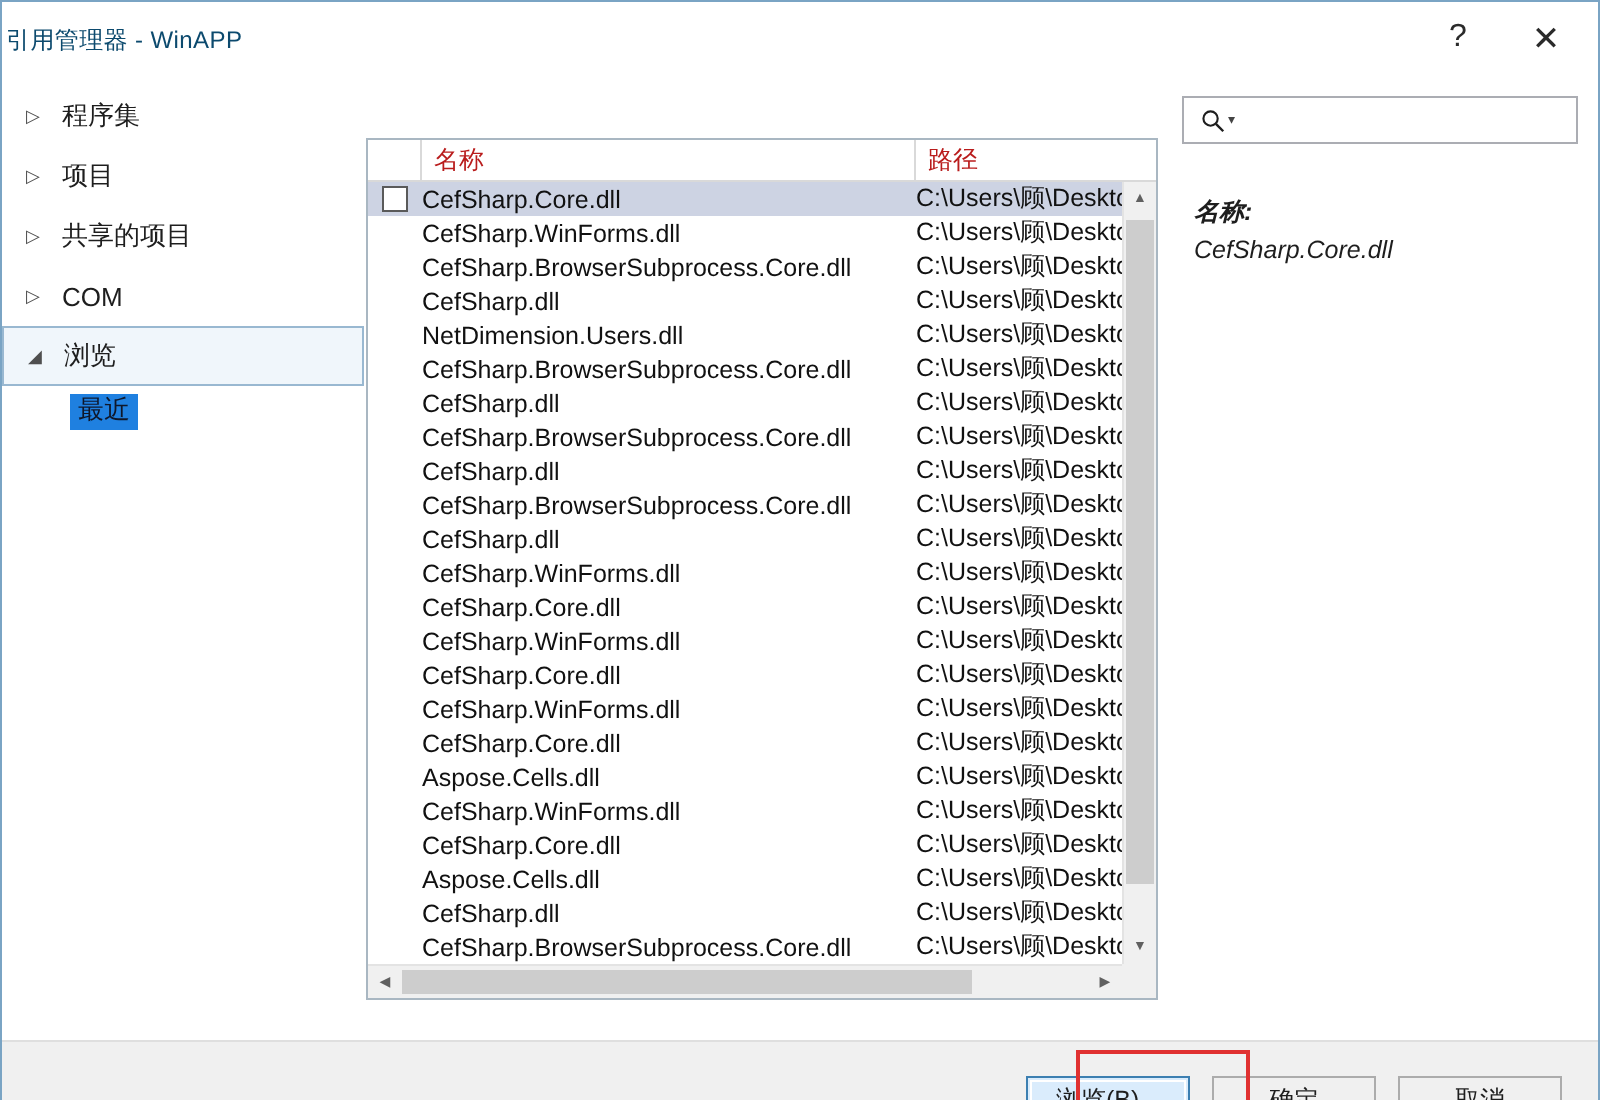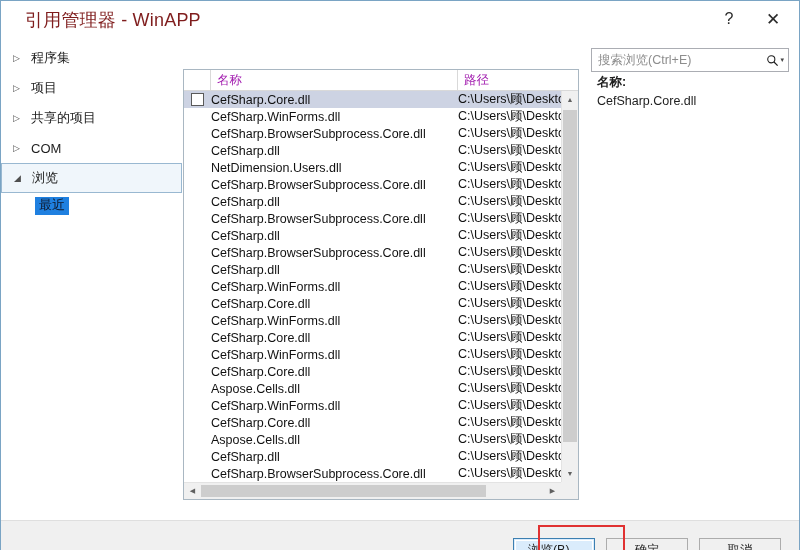--- a/index.html
+++ b/index.html
@@ -23,23 +23,23 @@
   
   #titlebar {
     height: 38px;
     background: #ffffff;
     display: flex;
     align-items: center;
     flex: 0 0 auto;
     position: relative;
   }
   #title-text {
-    margin-left: 24px;
-    font-size: 18px;
-    color: #7f1d1d;
+    margin-left: 2px;
+    font-size: 12px;
+    color: #0c4a6e;
     letter-spacing: .2px;
   }
   .tb-btn {
     width: 44px; height: 30px;
     display: flex; align-items: center; justify-content: center;
     font-size: 16px; color: #2b2b2b;
     cursor: default;
     background: transparent;
   }
   #tb-buttons {
@@ -122,21 +122,21 @@
   #list-header {
     display: flex;
     height: 21px;
     flex: 0 0 21px;
     background: #ffffff;
     border-bottom: 1px solid #d9d9d9;
     align-items: stretch;
   }
   .hdr-cell {
     font-size: 12.5px;
-    color: #a21caf;
+    color: #b91c1c;
     display: flex;
     align-items: center;
     padding-left: 6px;
     border-right: 1px solid #d9d9d9;
     background: #ffffff;
     cursor: default;
   }
   .hdr-spacer { flex: 0 0 27px; border-right: 1px solid #d9d9d9; }
   .hdr-name   { flex: 0 0 247px; }
   .hdr-path   { flex: 1 1 auto; border-right: 0; }
@@ -256,24 +256,25 @@
   #search-input::placeholder { color: #8d8d8d; }
   #search-icon {
     flex: 0 0 auto;
     display: flex; align-items: center;
     padding: 0 2px;
     cursor: default;
   }
   #search-caret { font-size: 7px; color: #444; margin-left: 1px; }
 
   #detail {
-    margin-top: 2px;
+    margin-top: 26px;
     padding-left: 6px;
     font-size: 12.5px;
     color: #1e1e1e;
+    font-style: italic;
   }
   #detail-label { font-weight: bold; margin-bottom: 3px; }
   #detail-value { color: #1e1e1e; }
 
   
   #footer {
     height: 60px;
     flex: 0 0 60px;
     background: #f0f0f0;
     border-top: 1px solid #dfdfdf;
@@ -502,21 +503,20 @@
             <div id="hscroll-thumb"></div>
           </div>
           <div class="sb-arrow">▶</div>
         </div>
         <div id="corner-box"></div>
       </div>
     </div>
 
     <div id="right">
       <div id="search-wrap">
-        <input id="search-input" type="text" placeholder="搜索浏览(Ctrl+E)" style="">
         <span id="search-icon">
           <svg width="13" height="13" viewBox="0 0 16 16" aria-hidden="true">
             <circle cx="6.5" cy="6.5" r="4.4" fill="none" stroke="#1e1e1e" stroke-width="1.3"></circle>
             <line x1="9.8" y1="9.8" x2="14.3" y2="14.3" stroke="#1e1e1e" stroke-width="1.5"></line>
           </svg>
           <span id="search-caret">▾</span>
         </span>
       </div>
 
       <div id="detail">

